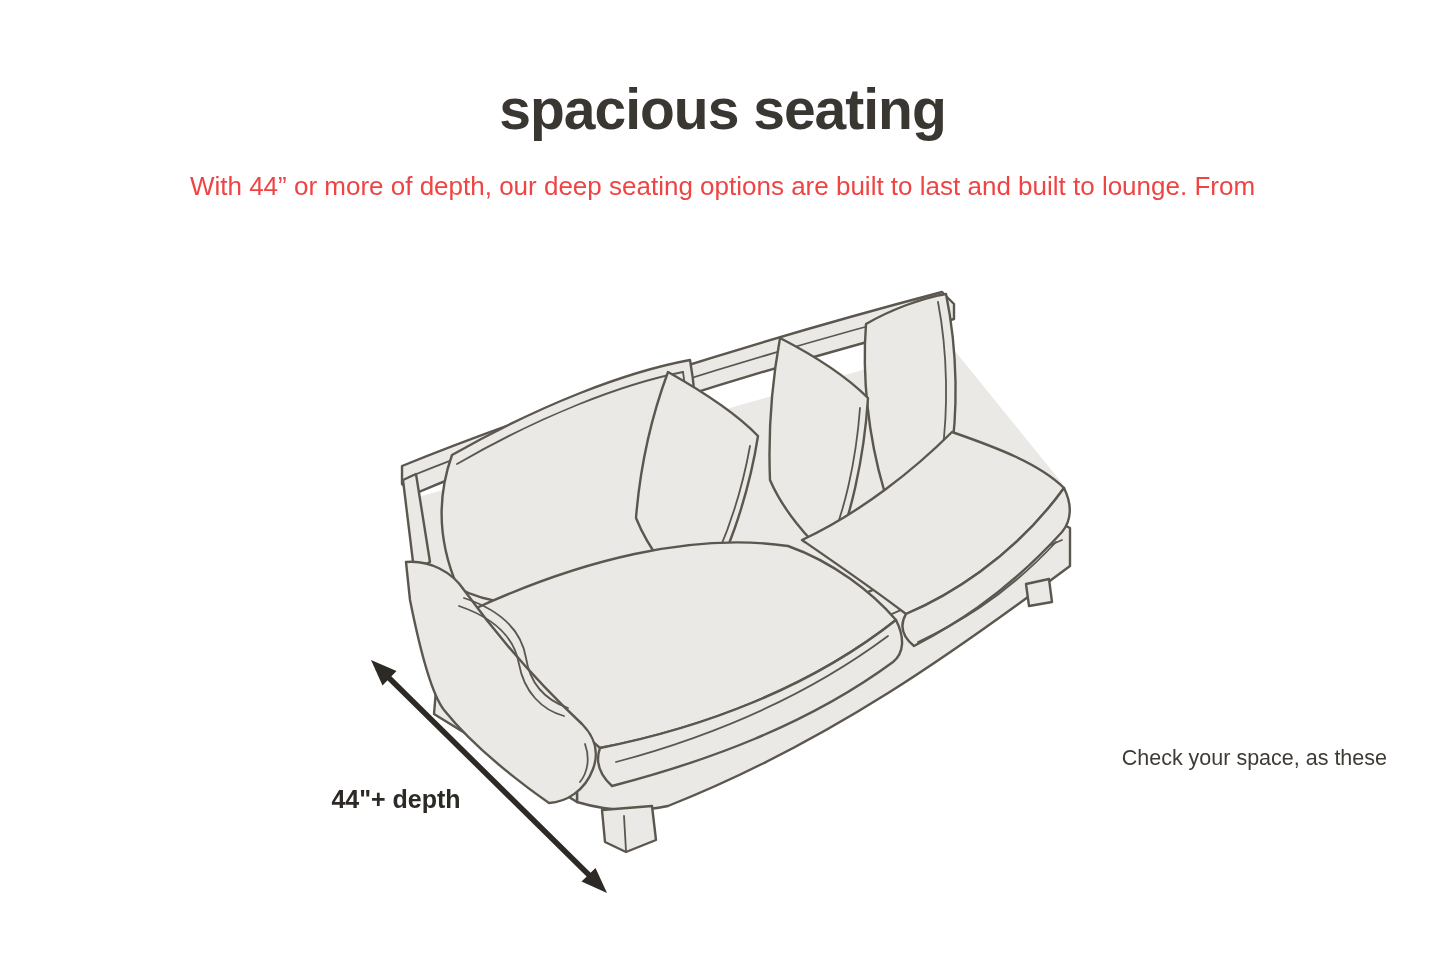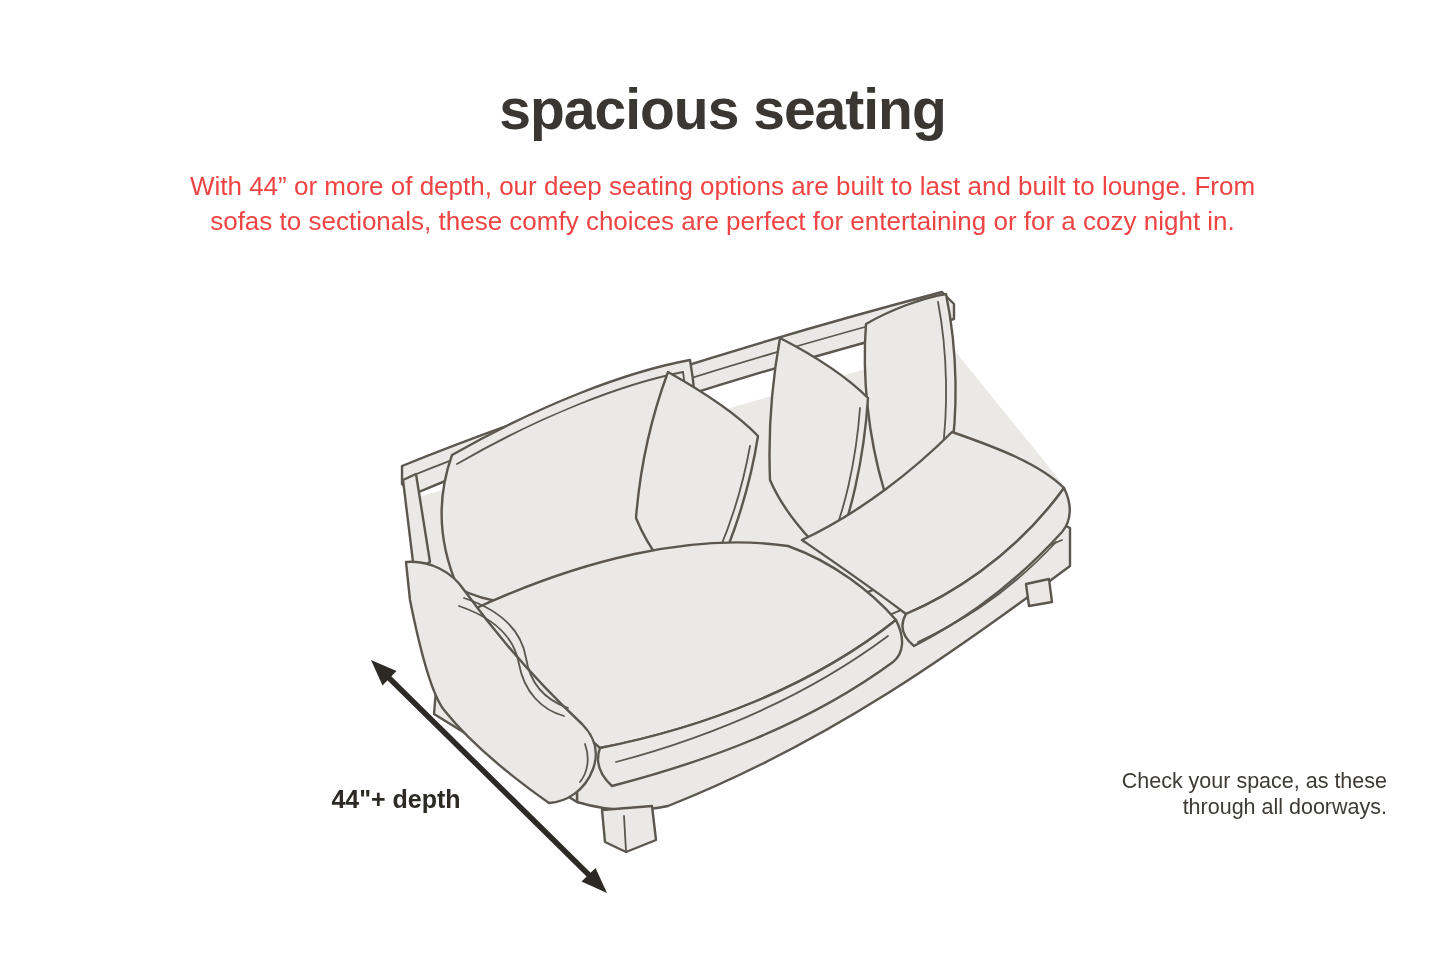--- a/index.html
+++ b/index.html
@@ -27,39 +27,38 @@
     text-align:center;font-size:25px;font-weight:700;color:#2d2a26;
   }
   .measure-up{position:absolute;left:1095px;top:745px;width:292px;}
   .measure-head{display:flex;align-items:center;}
   .tape-icon{width:64px;height:64px;flex:0 0 64px;margin-left:20px;}
   .measure-title{
     margin-left:22px;font-size:20px;font-weight:700;letter-spacing:4.5px;
     color:#3a3731;white-space:nowrap;
   }
   .measure-text{
-    margin-top:23px;text-align:right;font-size:21.5px;line-height:26px;color:#3e3a35;
+    margin-top:0;text-align:right;font-size:21.5px;line-height:26px;color:#3e3a35;
   }
   .measure-text span{display:block;}
   .sofa-part{fill:var(--sofa-fill);stroke:var(--sofa-stroke);stroke-width:2.4;stroke-linejoin:round;stroke-linecap:round;}
   .sofa-line{fill:none;stroke:var(--sofa-stroke);stroke-width:1.8;stroke-linejoin:round;stroke-linecap:round;}
   .sofa-backdrop{fill:var(--sofa-fill);stroke:none;}
   .arrow-stroke{stroke:var(--arrow-color);stroke-width:5.5;stroke-linecap:round;}
   .arrow-fill{fill:var(--arrow-color);stroke:none;}
   .icon-stroke{fill:none;stroke:#3f3b35;stroke-width:2.6;stroke-linejoin:round;stroke-linecap:round;}
   .icon-thin{fill:none;stroke:#3f3b35;stroke-width:1.8;stroke-linejoin:round;stroke-linecap:round;}
 </style>
 </head>
 <body>
 
 <h1 class="page-title">spacious seating</h1>
 
 <div class="intro">
   <span>With 44” or more of depth, our deep seating options are built to last and built to lounge. From</span>
-  <span>sofas to sectionals, these comfy choices are perfect for entertaining or for a cozy night in.</span>
 </div>
 
 <svg class="diagram-svg" viewBox="0 0 1445 964" aria-hidden="true">
 
   <path class="sofa-backdrop" d="M 408,500 L 950,345 L 1066,488 L 1058,560 L 610,762 L 430,655 Z"></path>
 
   <g>
     <path class="sofa-part" d="M 402,466 C 560,402 760,340 942,292 L 954,304 L 954,319 C 770,366 565,430 414,494 L 402,484 Z"></path>
     <path class="sofa-line" d="M 409,477 C 565,414 770,351 947,305"></path>
     <path class="sofa-part" d="M 403,480 L 416,474 L 430,562 L 414,570 Z"></path>
@@ -122,15 +121,14 @@
     <polygon class="arrow-fill" points="371,660 396.5,671 382.5,685.5"></polygon>
     <polygon class="arrow-fill" points="607,893 581.5,881.5 595.5,868"></polygon>
   </g>
 </svg>
 
 <div class="depth-label">44"+ depth</div>
 
 <div class="measure-up">
   <div class="measure-text">
     <span>Check your space, as these</span>
-    <span>through all doorways.</span>
   </div>
 </div>
 
 </body></html>

